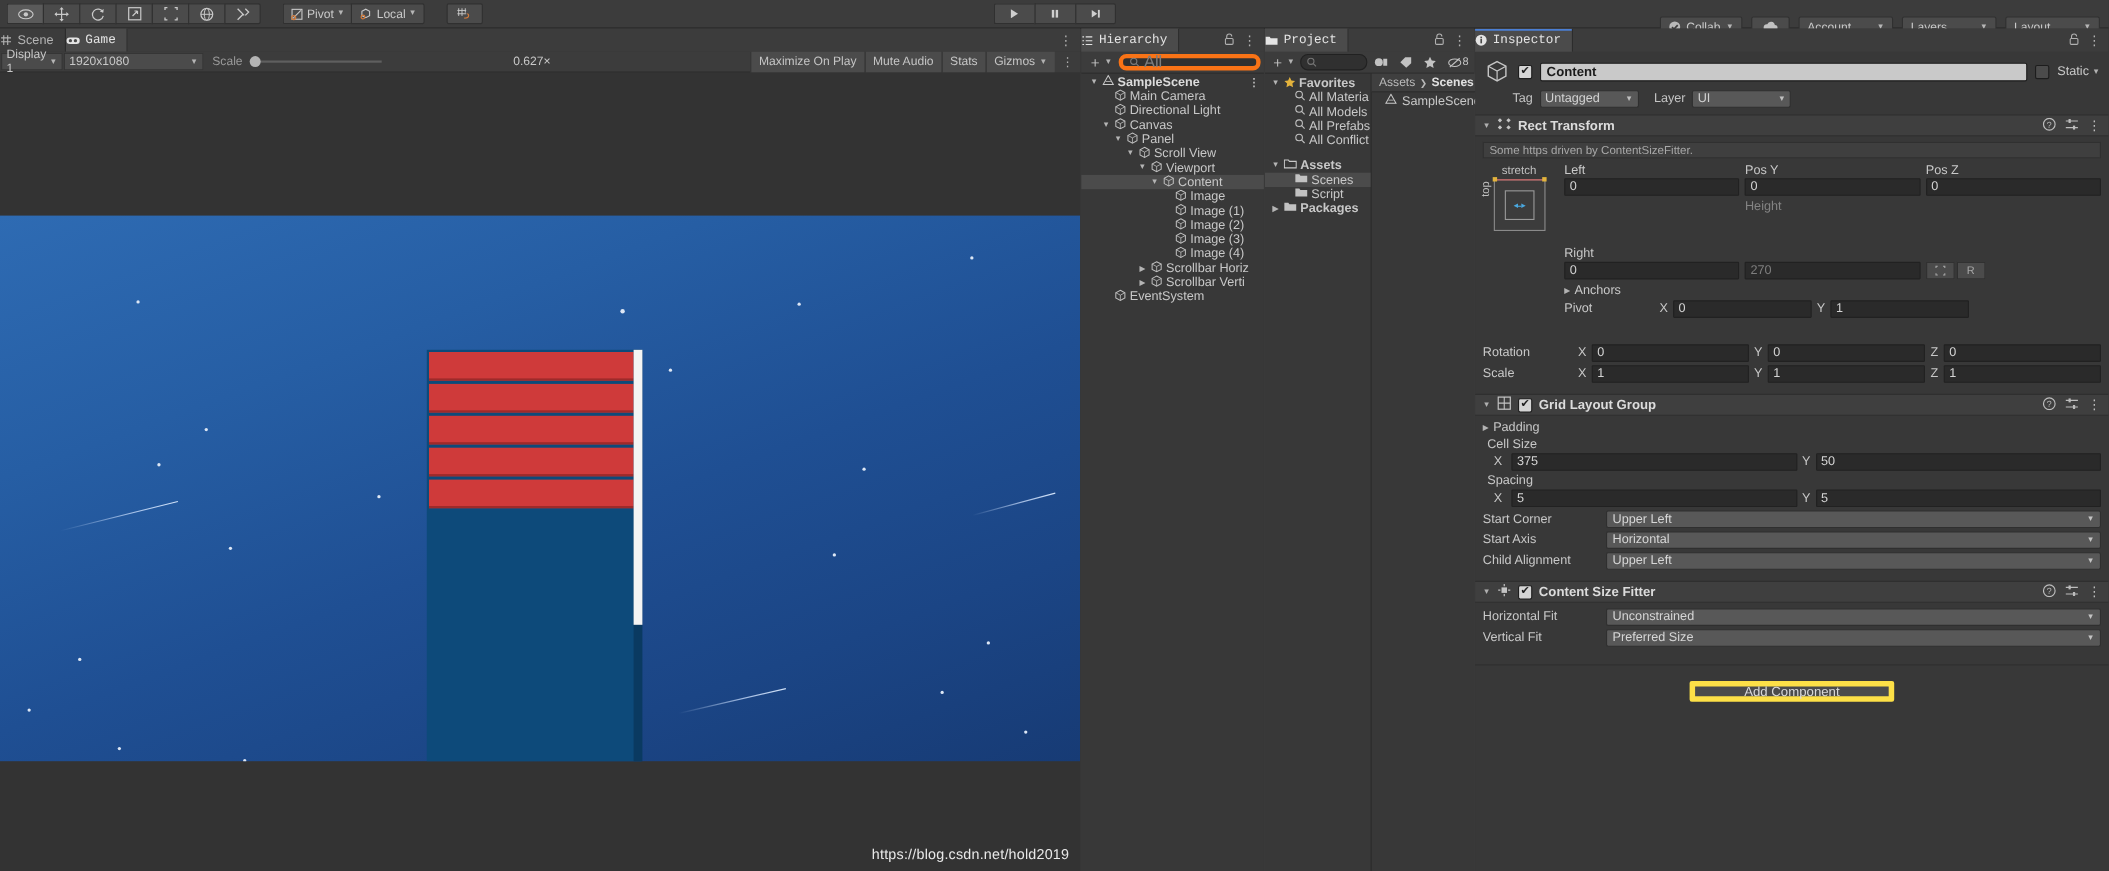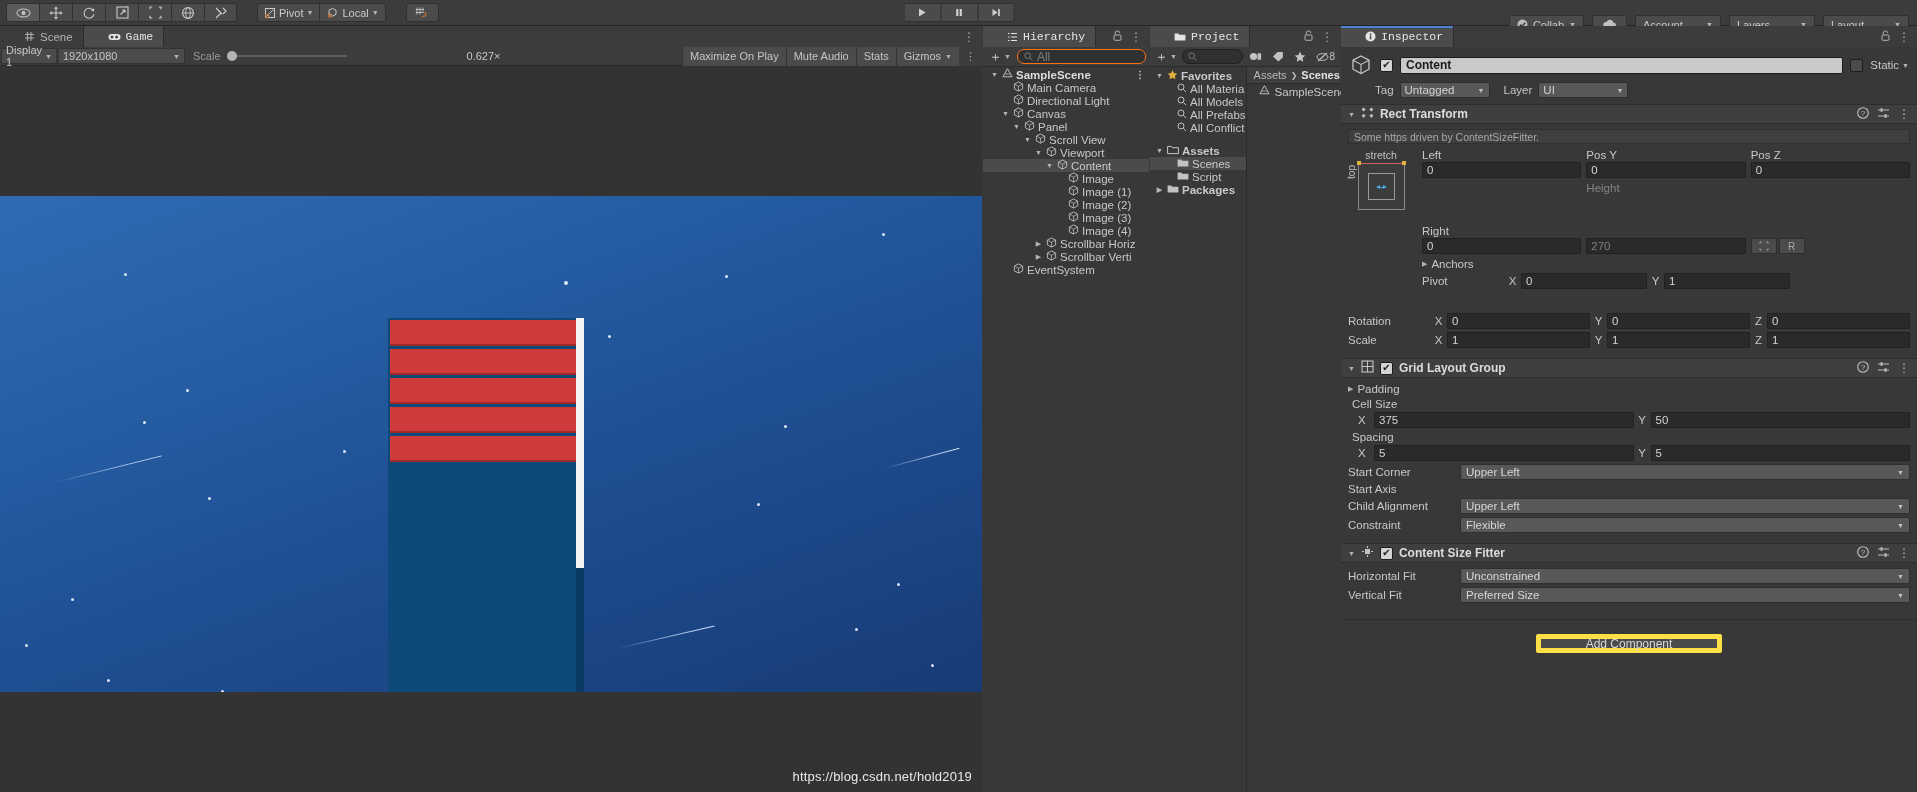--- a/index.html
+++ b/index.html
@@ -63,21 +63,21 @@
   .rbtn.wide { min-width: 86px; justify-content: space-between; }
   .rbtn.cloud { padding: 0 9px; }
 
   
   .panel { position: absolute; background: #383838; }
   .tabbar {
     height: 21px; background: #3c3c3c; display: flex; align-items: stretch;
     position: relative;
   }
   .tab {
-    display: flex; align-items: center; gap: 5px; padding: 0 10px 0 24px;
+    display: flex; align-items: center; gap: 5px; padding: 0 10px 0 0;
     font-size: 11.5px; color: #b4b4b4; background: transparent;
     border-right: 1px solid #2c2c2c;
   }
   .tab.active { background: #4b4b4b; color: #e4e4e4; font-family: Liberation Mono, monospace; }
   .tab.blue-top { box-shadow: inset 0 2px 0 0 #4b7fd4; }
   .tabbar .tright {
     margin-left: auto; display: flex; align-items: center; gap: 8px;
     padding-right: 7px; color: #b0b0b0;
   }
 
@@ -144,23 +144,23 @@
   #hierarchy { left: 983px; top: 26px; width: 166px; height: 766px; }
   .search-row {
     height: 20px; background: #3c3c3c; display: flex; align-items: center;
     gap: 3px; padding: 0 3px; border-bottom: 1px solid #2b2b2b;
   }
   .plus-dd {
     display: flex; align-items: center; gap: 2px; height: 16px;
     padding: 0 3px; color: #c8c8c8; font-size: 13px;
   }
   .search-box {
-    flex: 1; height: 15px; background: #303030; border: 1px solid #f97316;
+    flex: 1; height: 15px; background: #303030; border: 4px solid #f97316;
     border-radius: 7px; display: flex; align-items: center; gap: 4px; padding: 0 6px;
-    color: #7d7d7d; font-size: 12px;
+    color: #7d7d7d; font-size: 15px;
   }
   .tree { padding-top: 1px; font-size: 11.5px; }
   .trow {
     height: 13px; display: flex; align-items: center; gap: 3px;
     color: #c8c8c8; white-space: nowrap; position: relative;
   }
   .trow.sel { background: #4b4b4b; }
   .trow.root { font-weight: bold; color: #dcdcdc; }
   .arrow {
     width: 9px; display: inline-block; text-align: center;
@@ -1064,32 +1064,29 @@
         <div id="grid-dd-rows">
             <div class="dd-row">
               <span class="plabel">Start Corner</span>
               <span class="dd-wide">
                 <span>Upper Left</span>
                 <span class="caret">▼</span>
               </span>
             </div>
             <div class="dd-row">
               <span class="plabel">Start Axis</span>
+              <span class="dd-wide">
+                <span>Horizontal</span>
+                <span class="caret">▼</span>
+              </span>
             </div>
             <div class="dd-row">
               <span class="plabel">Child Alignment</span>
               <span class="dd-wide">
                 <span>Upper Left</span>
-                <span class="caret">▼</span>
-              </span>
-            </div>
-            <div class="dd-row">
-              <span class="plabel">Constraint</span>
-              <span class="dd-wide">
-                <span>Flexible</span>
                 <span class="caret">▼</span>
               </span>
             </div>
           </div>
       </div>
 
       <div class="comp-header">
         <span class="caret">▼</span>
         <span>
           <svg width="13" height="13" viewBox="0 0 13 13">

